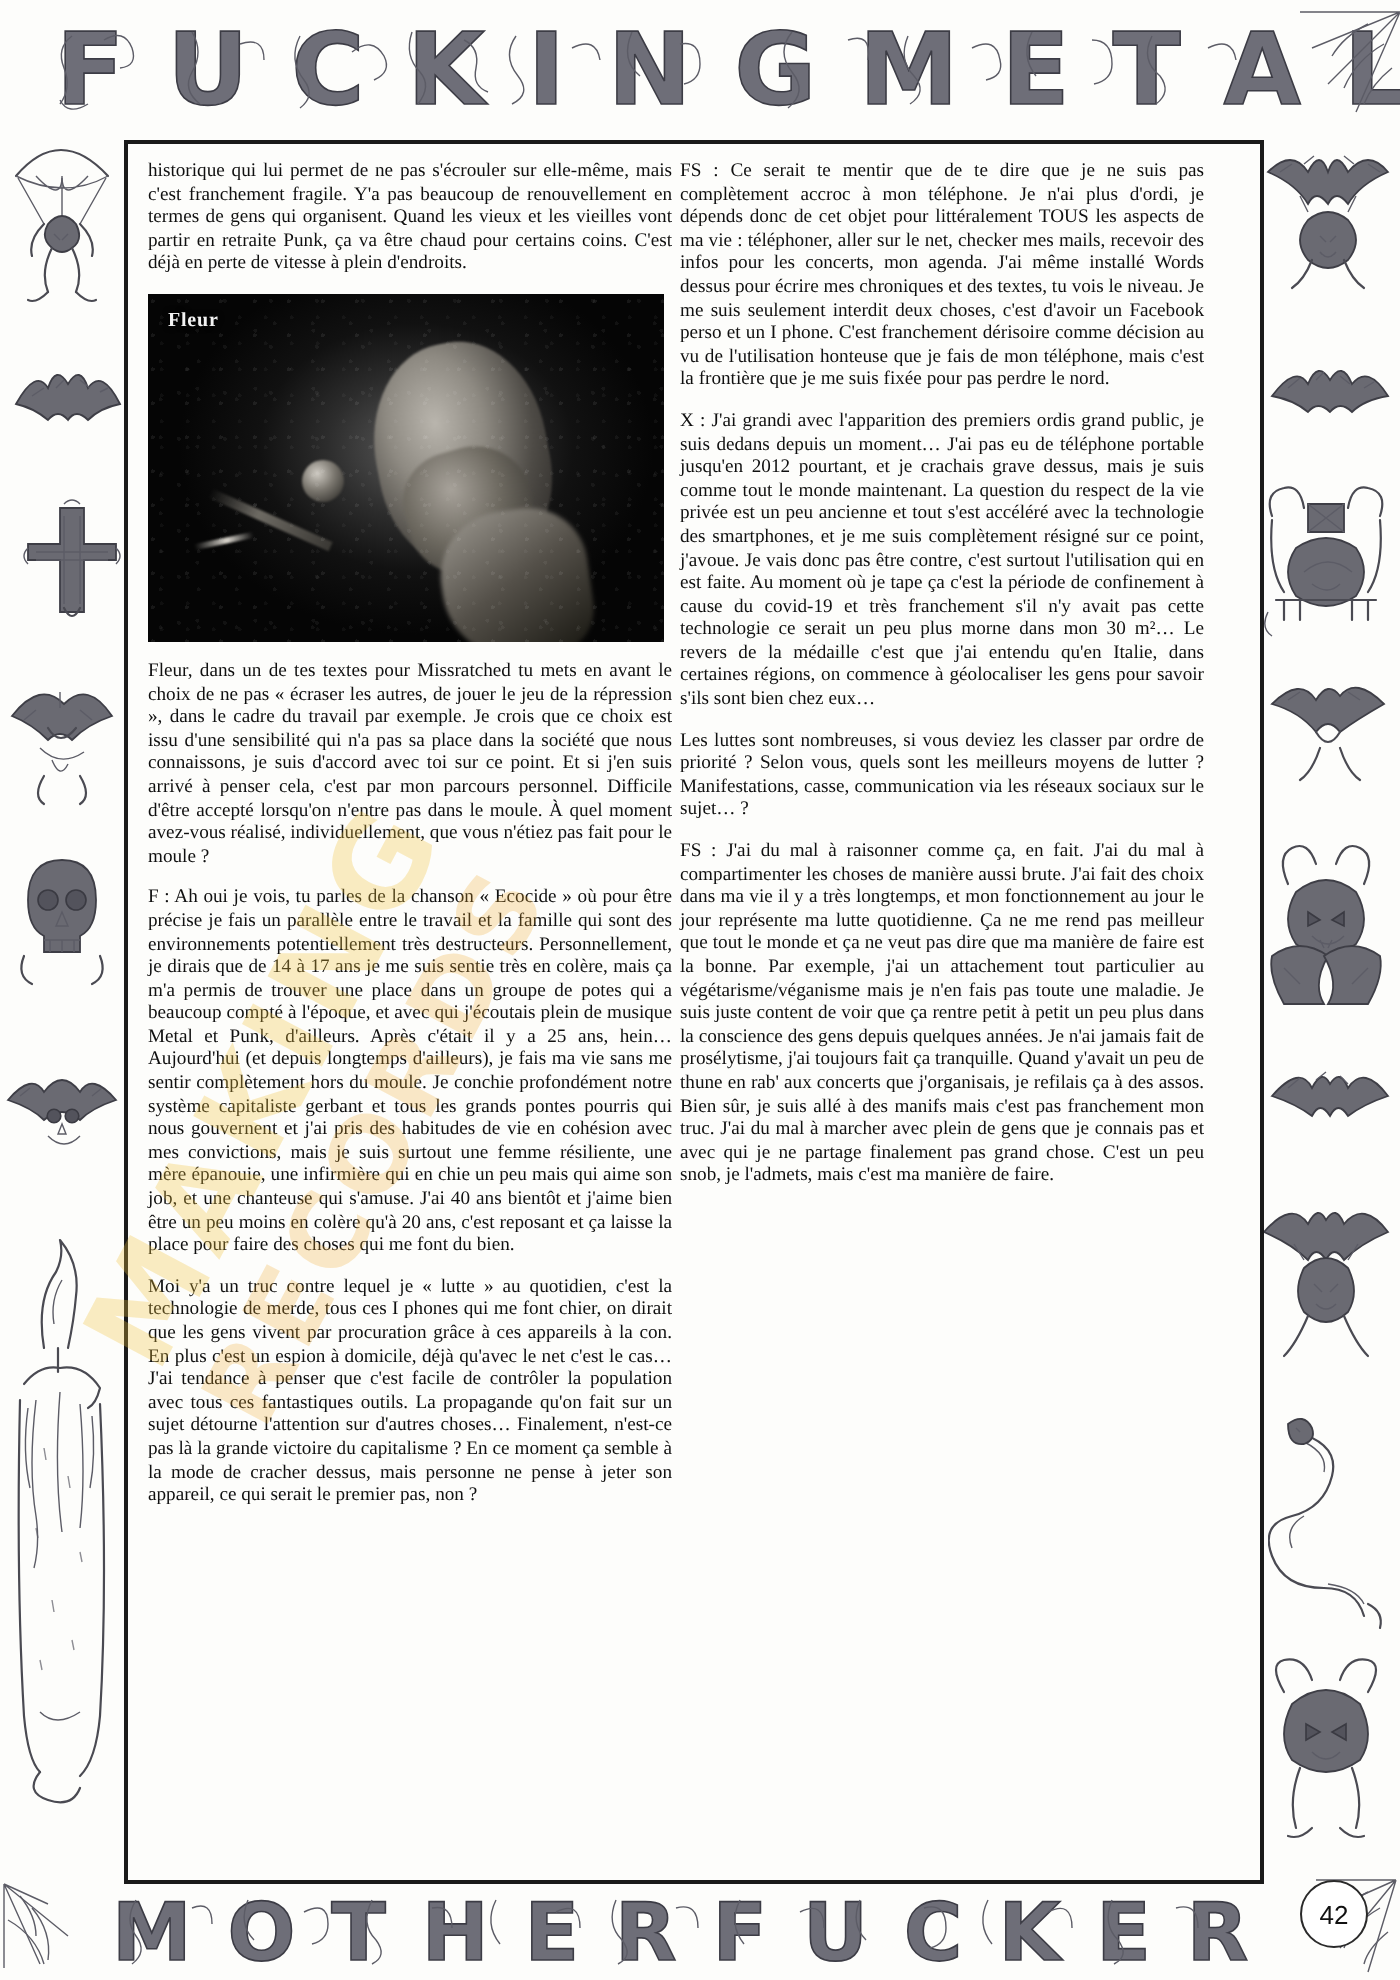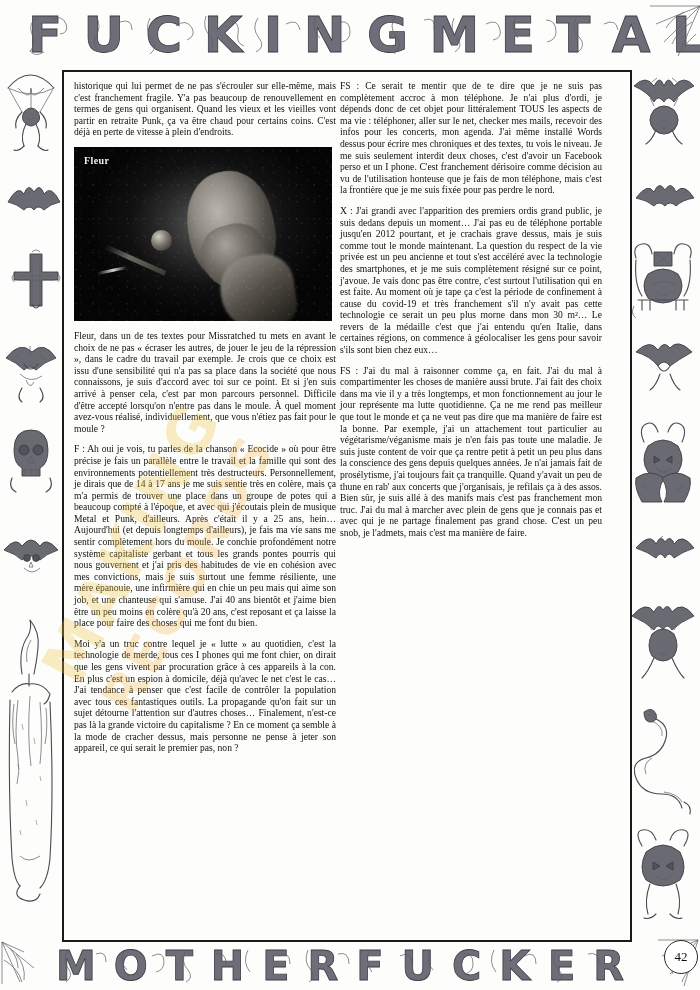--- a/index.html
+++ b/index.html
@@ -155,26 +155,26 @@
     color: rgba(243, 196, 58, 0.30);
     white-space: nowrap;
     pointer-events: none;
     line-height: 64px;
   }
   #watermark .wm2 { color: rgba(240, 170, 45, 0.26); font-size: 52px; }
 
   
   #pagenum {
     position: absolute;
-    right: 2px; bottom: 16px;
+    right: 16px; bottom: 16px;
     width: 34px; height: 34px;
     border: 1.4px solid #2a2a2a;
     border-radius: 50%;
     display: flex; align-items: center; justify-content: center;
-    font-family: Liberation Serif, serif;
+    font-family: Liberation Sans, sans-serif;
     font-size: 13px;
     color: #111;
     background: #fff;
   }
 </style>
 </head>
 <body>
 
 <div id="page">
 
@@ -428,20 +428,21 @@
       </div>
 
       <div class="col">
 
         <p><span class="spk">FS</span><span> : Ce serait te mentir que de te dire que je ne suis pas complètement accroc à mon téléphone. Je n'ai plus d'ordi, je dépends donc de cet objet pour littéralement TOUS les aspects de ma vie : téléphoner, aller sur le net, checker mes mails, recevoir des infos pour les concerts, mon agenda. J'ai même installé Words dessus pour écrire mes chroniques et des textes, tu vois le niveau. Je me suis seulement interdit deux choses, c'est d'avoir un Facebook perso et un I phone. C'est franchement dérisoire comme décision au vu de l'utilisation honteuse que je fais de mon téléphone, mais c'est la frontière que je me suis fixée pour pas perdre le nord.</span></p>
 
 
         <p><span class="spk">X</span><span> : J'ai grandi avec l'apparition des premiers ordis grand public, je suis dedans depuis un moment… J'ai pas eu de téléphone portable jusqu'en 2012 pourtant, et je crachais grave dessus, mais je suis comme tout le monde maintenant. La question du respect de la vie privée est un peu ancienne et tout s'est accéléré avec la technologie des smartphones, et je me suis complètement résigné sur ce point, j'avoue. Je vais donc pas être contre, c'est surtout l'utilisation qui en est faite. Au moment où je tape ça c'est la période de confinement à cause du covid-19 et très franchement s'il n'y avait pas cette technologie ce serait un peu plus morne dans mon 30 m²… Le revers de la médaille c'est que j'ai entendu qu'en Italie, dans certaines régions, on commence à géolocaliser les gens pour savoir s'ils sont bien chez eux…</span></p>
 
 
+        <p class="q">Les luttes sont nombreuses, si vous deviez les classer par ordre de priorité ? Selon vous, quels sont les meilleurs moyens de lutter ? Manifestations, casse, communication via les réseaux sociaux sur le sujet… ?</p>
 
         <p><span class="spk">FS</span><span> : J'ai du mal à raisonner comme ça, en fait. J'ai du mal à compartimenter les choses de manière aussi brute. J'ai fait des choix dans ma vie il y a très longtemps, et mon fonctionnement au jour le jour représente ma lutte quotidienne. Ça ne me rend pas meilleur que tout le monde et ça ne veut pas dire que ma manière de faire est la bonne. Par exemple, j'ai un attachement tout particulier au végétarisme/véganisme mais je n'en fais pas toute une maladie. Je suis juste content de voir que ça rentre petit à petit un peu plus dans la conscience des gens depuis quelques années. Je n'ai jamais fait de prosélytisme, j'ai toujours fait ça tranquille. Quand y'avait un peu de thune en rab' aux concerts que j'organisais, je refilais ça à des assos. Bien sûr, je suis allé à des manifs mais c'est pas franchement mon truc. J'ai du mal à marcher avec plein de gens que je connais pas et avec qui je ne partage finalement pas grand chose. C'est un peu snob, je l'admets, mais c'est ma manière de faire.</span></p>
 
       </div>
     </div>
   </div>
 
   <div id="watermark">
     <div>MAKING</div>
     <div class="wm2">RECORDS</div>

